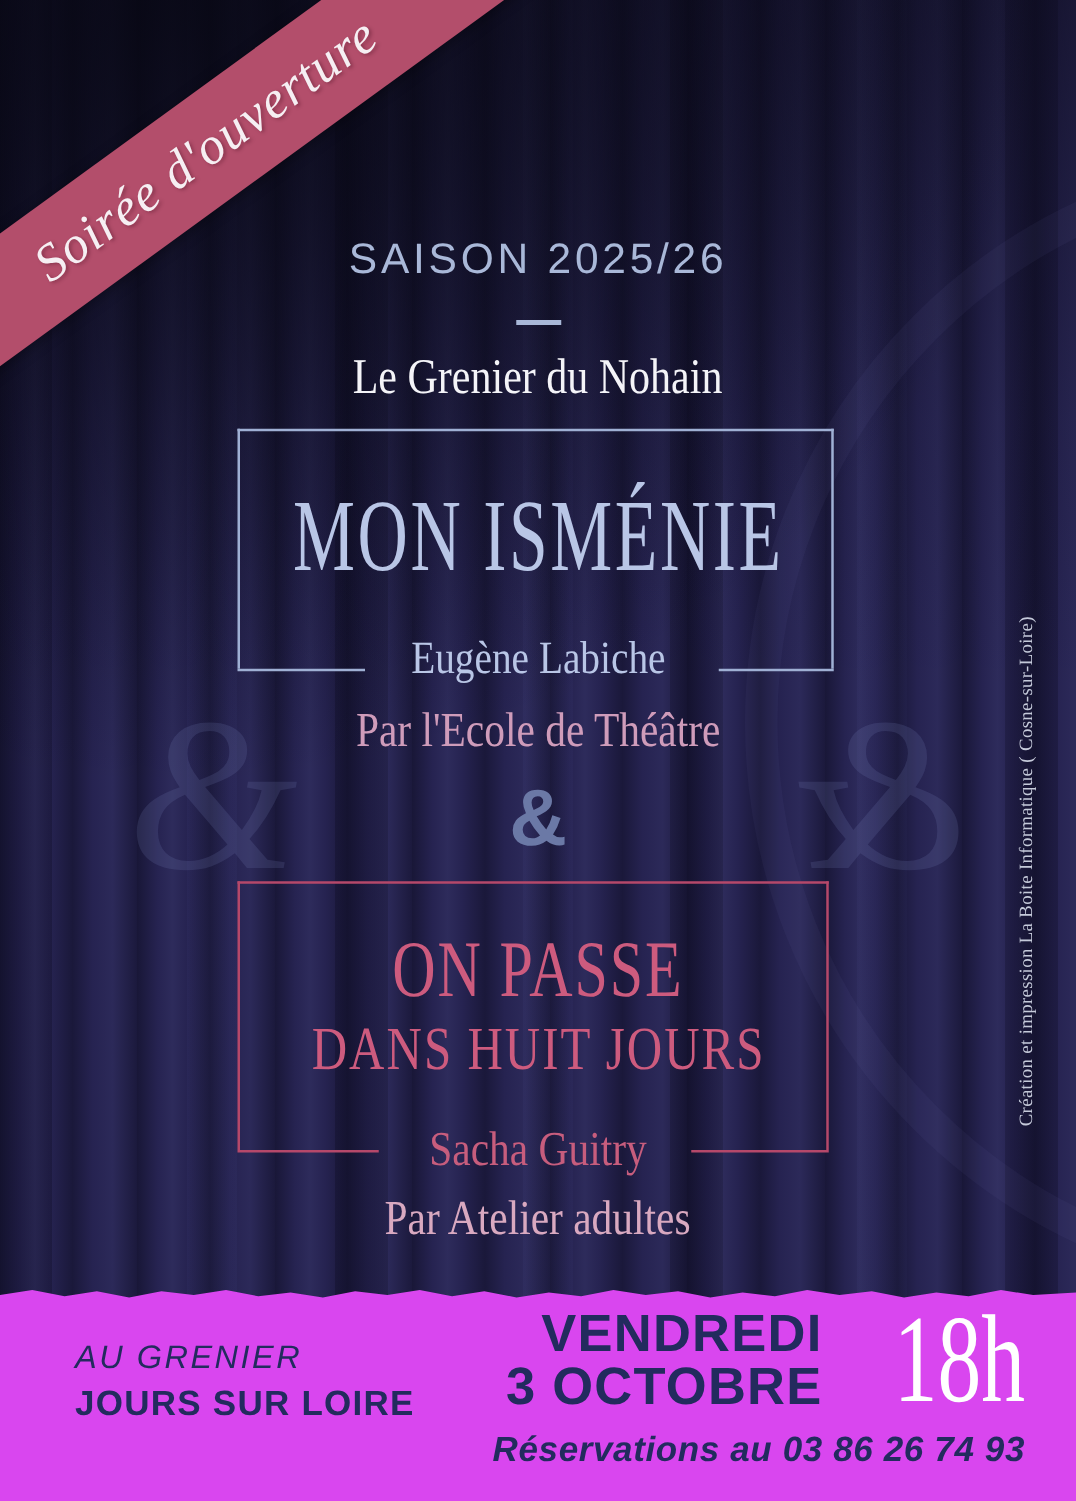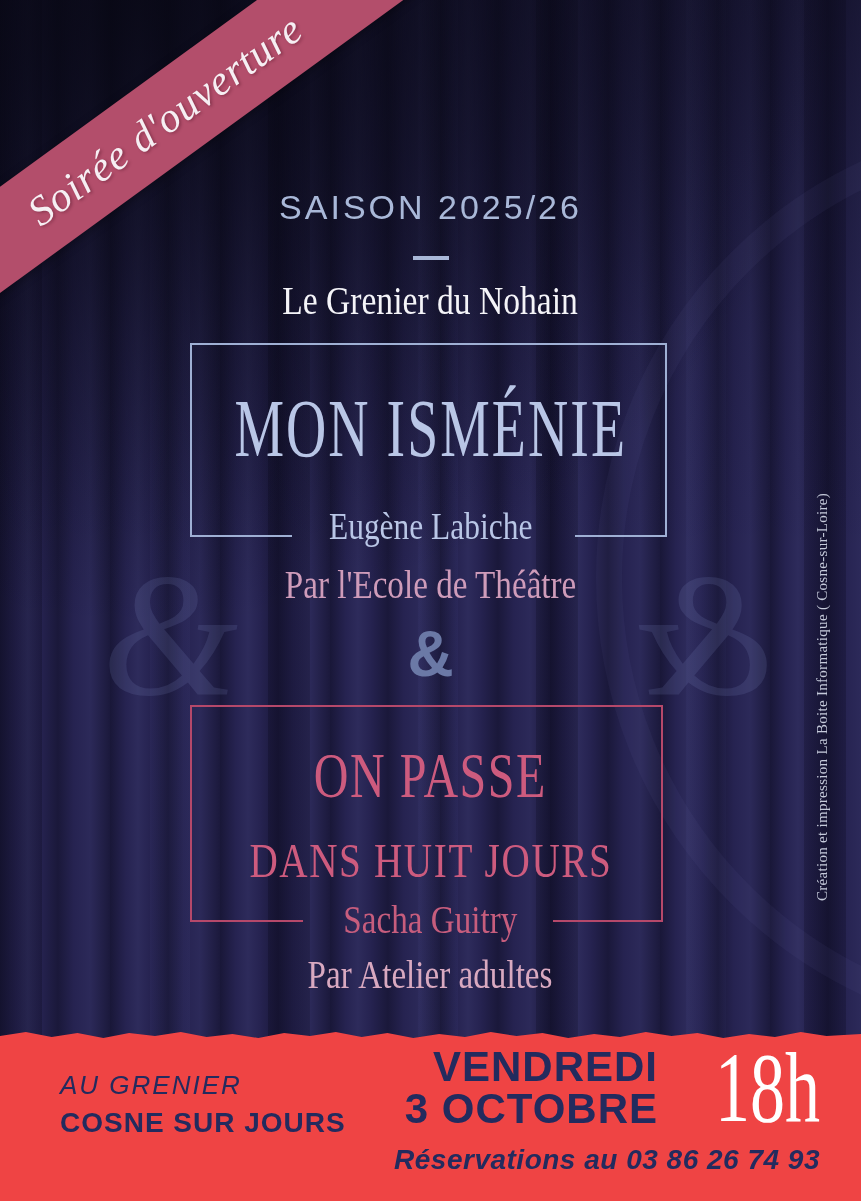--- a/index.html
+++ b/index.html
@@ -94,36 +94,36 @@
   
   .box2 {
     position:absolute; left:190px; top:705px; width:473px; height:215px;
     border:2px solid #b5486a; border-bottom:none;
   }
   .box2 .seg { position:absolute; bottom:-2px; height:2px; background:#b5486a; }
   .box2 .seg.left  { left:-2px; width:113px; }
   .box2 .seg.right { right:-2px; width:110px; }
   .show2-title1 { top:744px; }
   .show2-title1 .cond { font-size:64px; color:#cd5b7e; letter-spacing:2px; transform:scaleX(0.75); }
-  .show2-title2 { top:836px;align-items:center; }
+  .show2-title2 { top:814px;align-items:center; }
   .show2-title2 .cond { font-size:49px; color:#cd5b7e; letter-spacing:2px; transform:scaleX(0.8); }
   .show2-author { top:900px; }
   .show2-author .cond { font-size:39px; color:#c75d7d; transform:scaleX(0.85); }
   .show2-by { top:955px; }
   .show2-by .cond { font-size:39px; color:#d9a9c0; transform:scaleX(0.85); }
   
   .credit {
     position:absolute; top:697px; left:822px;
     transform:translate(-50%,-50%) rotate(-90deg);
     white-space:nowrap; font-size:15px; letter-spacing:0.3px; color:#c5cada;
   }
   
   .band {
     position:absolute; left:0; right:0; top:1030px; bottom:0;
-    background:#ef4444;
+    background:#d946ef;
     clip-path:polygon(0 6px, 3% 2px, 6% 7px, 9% 3px, 12% 8px, 15% 3px, 18% 6px,
       21% 2px, 24% 7px, 27% 4px, 30% 8px, 33% 3px, 36% 6px, 39% 2px, 42% 7px,
       45% 3px, 48% 8px, 51% 4px, 54% 7px, 57% 2px, 60% 6px, 63% 3px, 66% 8px,
       69% 4px, 72% 7px, 75% 2px, 78% 6px, 81% 3px, 84% 8px, 87% 4px, 90% 7px,
       93% 2px, 96% 6px, 100% 4px, 100% 100%, 0 100%);
     font-family:"Liberation Sans", sans-serif; color:#232b5e;
   }
   .venue { position:absolute; left:60px; top:40px; }
   .venue-line1 { font-style:italic; font-size:26px; letter-spacing:2px; font-weight:500; }
   .venue-line2, .venue-line3 { font-weight:700; font-size:28px; letter-spacing:1px; line-height:1.15; }
@@ -193,21 +193,21 @@
   </div>
   <div class="cline show2-by">
     <span class="cond">Par Atelier adultes</span>
   </div>
 
   <div class="credit">Création et impression La Boite Informatique ( Cosne-sur-Loire)</div>
 
   <div class="band">
     <div class="venue">
       <div class="venue-line1">AU GRENIER</div>
-      <div class="venue-line3">COSNE SUR JOURS</div>
+      <div class="venue-line3">JOURS SUR LOIRE</div>
     </div>
     <div class="footer-right">
       <div class="date-time-row">
         <div class="date-block">
           <div>VENDREDI</div>
           <div>3 OCTOBRE</div>
         </div>
         <span class="time">18h</span>
       </div>
       <div class="reservation">Réservations au 03 86 26 74 93</div>

